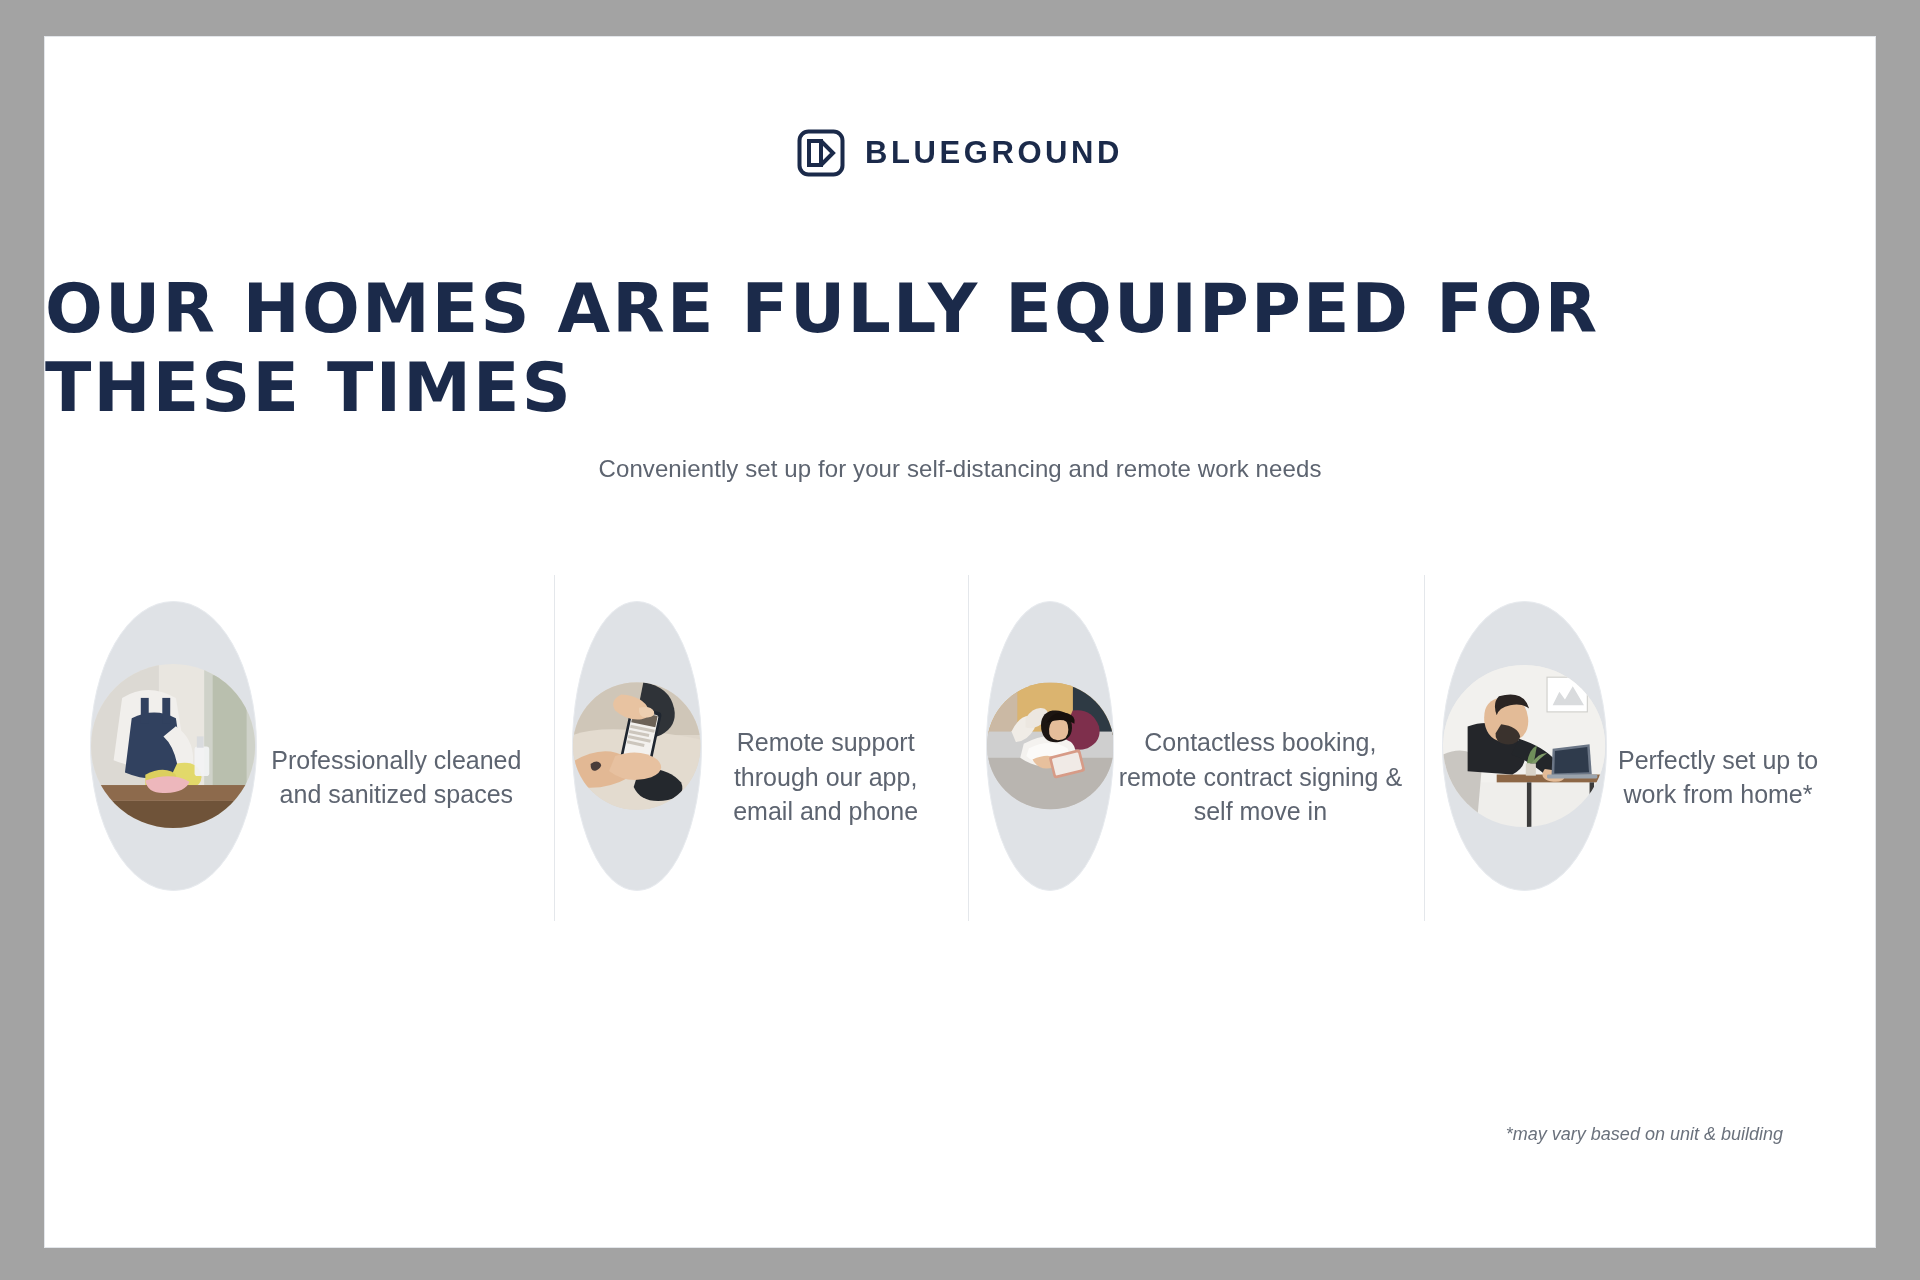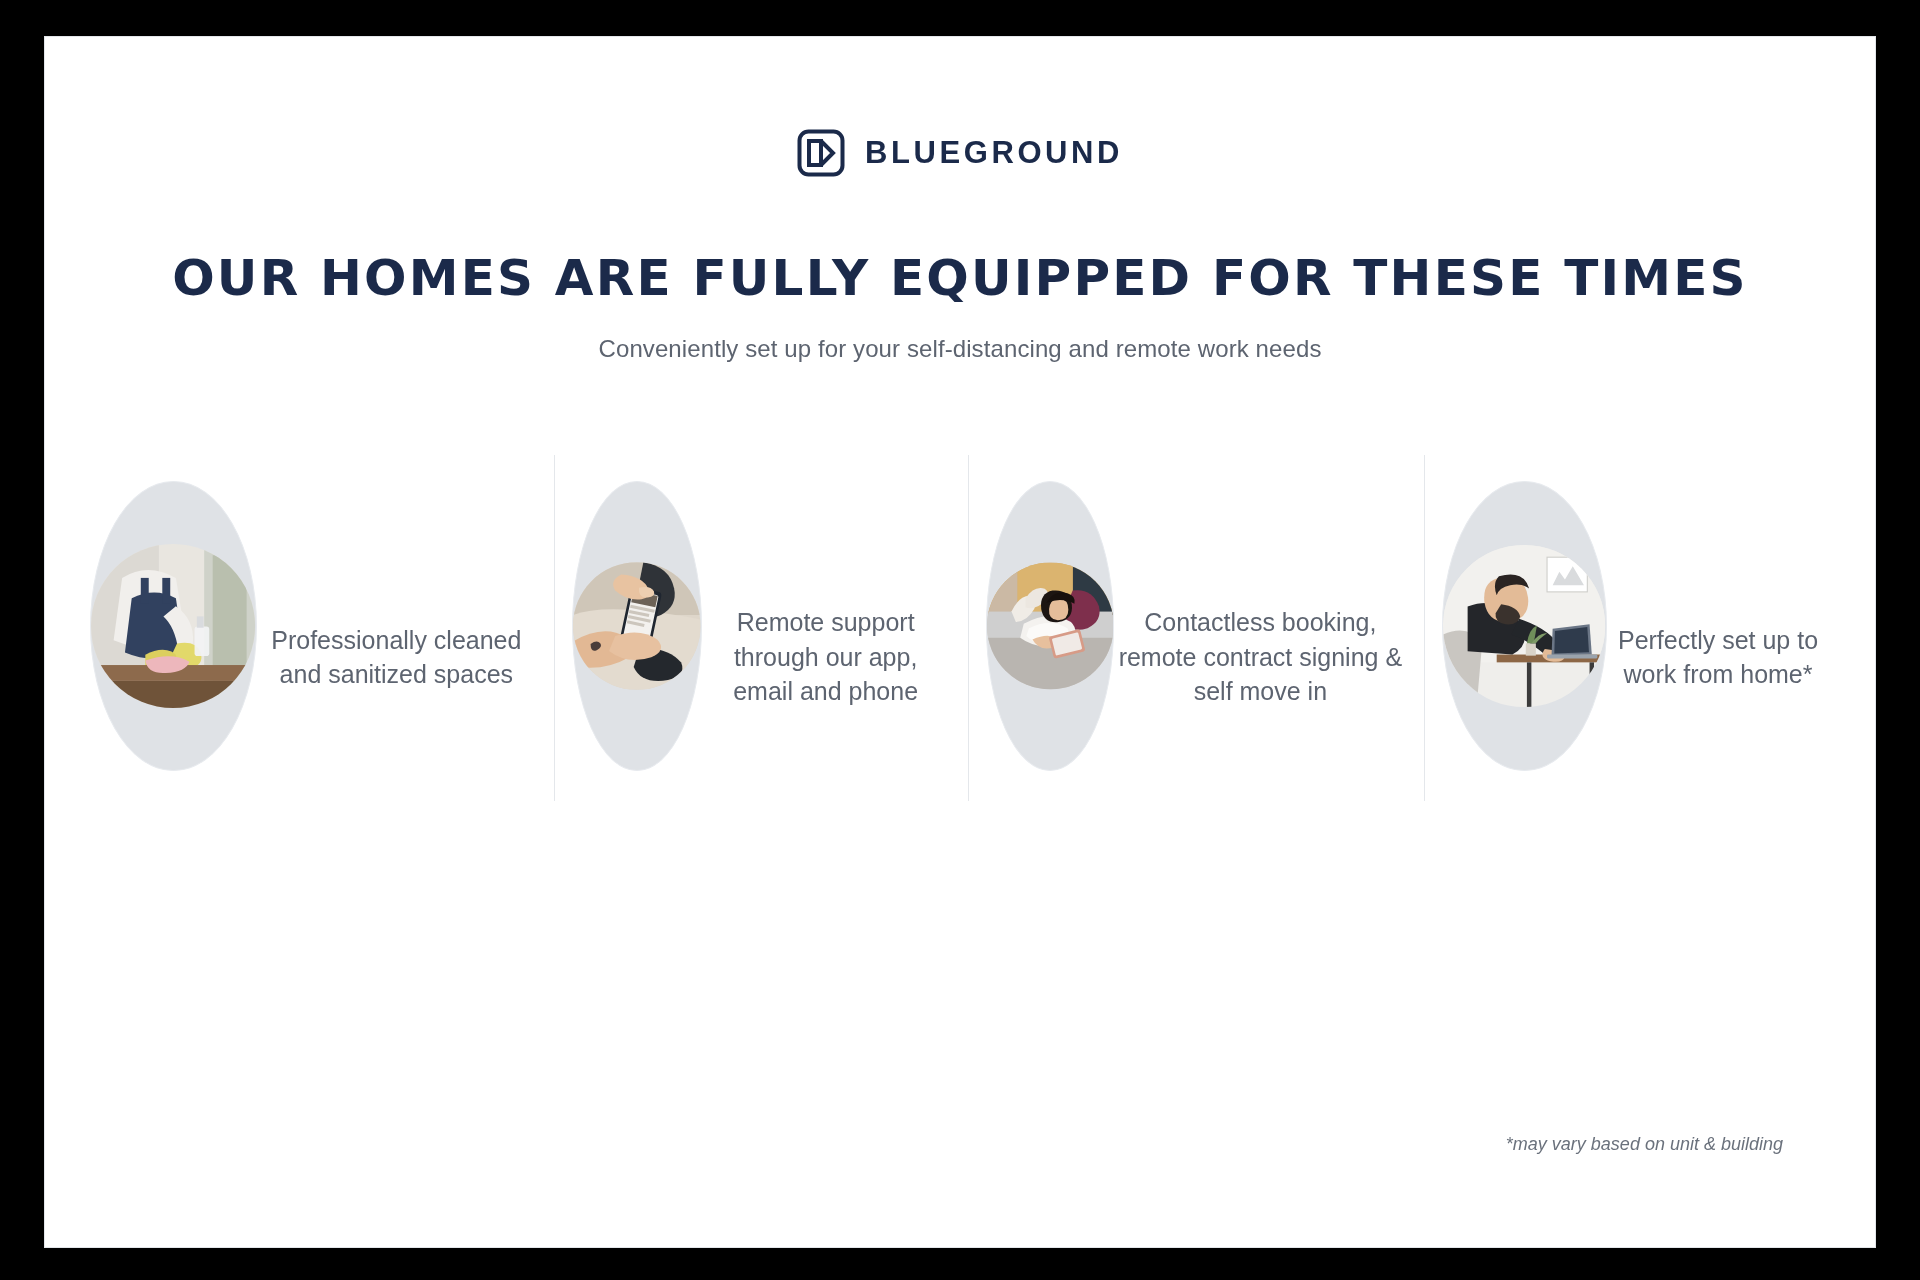--- a/index.html
+++ b/index.html
@@ -6,21 +6,21 @@
   html, body {
     width: 1920px;
     height: 1280px;
     background: #ffffff;
     font-family: "Liberation Sans", sans-serif;
   }
   .page {
     position: relative;
     width: 1920px;
     height: 1280px;
-    background: #000000;
+    background: #a3a3a3;
     display: flex;
     justify-content: center;
     padding: 36px 44px;
   }
   .card {
     position: relative;
     width: 1832px;
     height: 1212px;
     border: 1px solid #e3e6ea;
     background: #ffffff;
@@ -36,24 +36,23 @@
   .logo-mark { width: 48px; height: 48px; display:block; }
   .logo-text {
     font-size: 31px;
     letter-spacing: 3.6px;
     font-weight: 700;
     color: #1b2a4a;
     font-family: "Liberation Sans", sans-serif;
   }
   
   .headline {
-    margin-top: 72px;
-    text-align: center;
+    margin-top: 92px;
     color: #1b2a4a;
-    font-size: 50px;
+    font-size: 68px;
     font-weight: 800;
     letter-spacing: 2.2px;
     text-transform: uppercase;
     font-family: "DejaVu Sans", sans-serif;
   }
   .subhead {
     margin-top: 28px;
     text-align: center;
     color: #5d6470;
     font-size: 24px;
@@ -100,21 +99,21 @@
     text-align: center;
     color: #5d6470;
     font-size: 25px;
     line-height: 1.38;
     max-width: 330px;
   }
   
   .footnote {
     position: absolute;
     right: 92px;
-    bottom: 92px;
+    bottom: 102px;
     font-size: 18px;
     font-style: italic;
     color: #6a717c;
   }
 </style>
 </head>
 <body>
 
 <div class="page">
   <div class="card">

